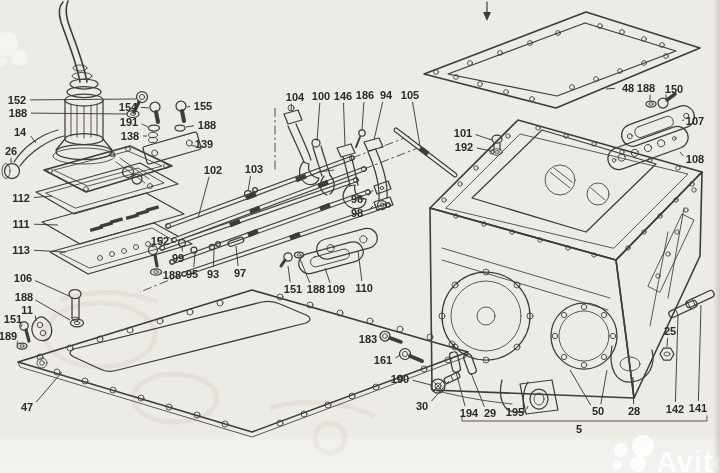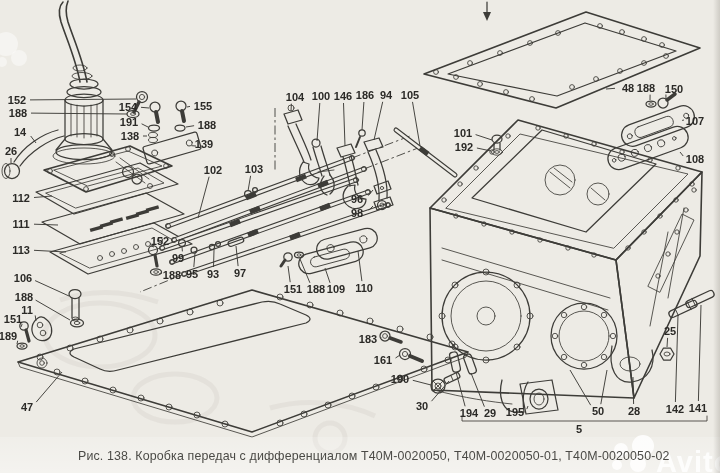--- a/index.html
+++ b/index.html
@@ -649,15 +649,14 @@
       <circle class="wm" cx="621" cy="450" r="7"></circle>
       <circle class="wm" cx="643" cy="446" r="11"></circle>
       <circle class="wm" cx="617" cy="465" r="5"></circle>
       <circle class="wm" cx="638" cy="464" r="8"></circle>
     </g>
     <text class="wm-text" x="656" y="472">Avito</text>
   </g>
 </svg>
 
 <div class="caption-band"></div>
-<div class="caption">Рис. 138. Коробка передач с дифференциалом Т40М-0020050, Т40М-0020050-01, Т40М-0020050-02</div>
 
 </div>
 
 </body></html>

